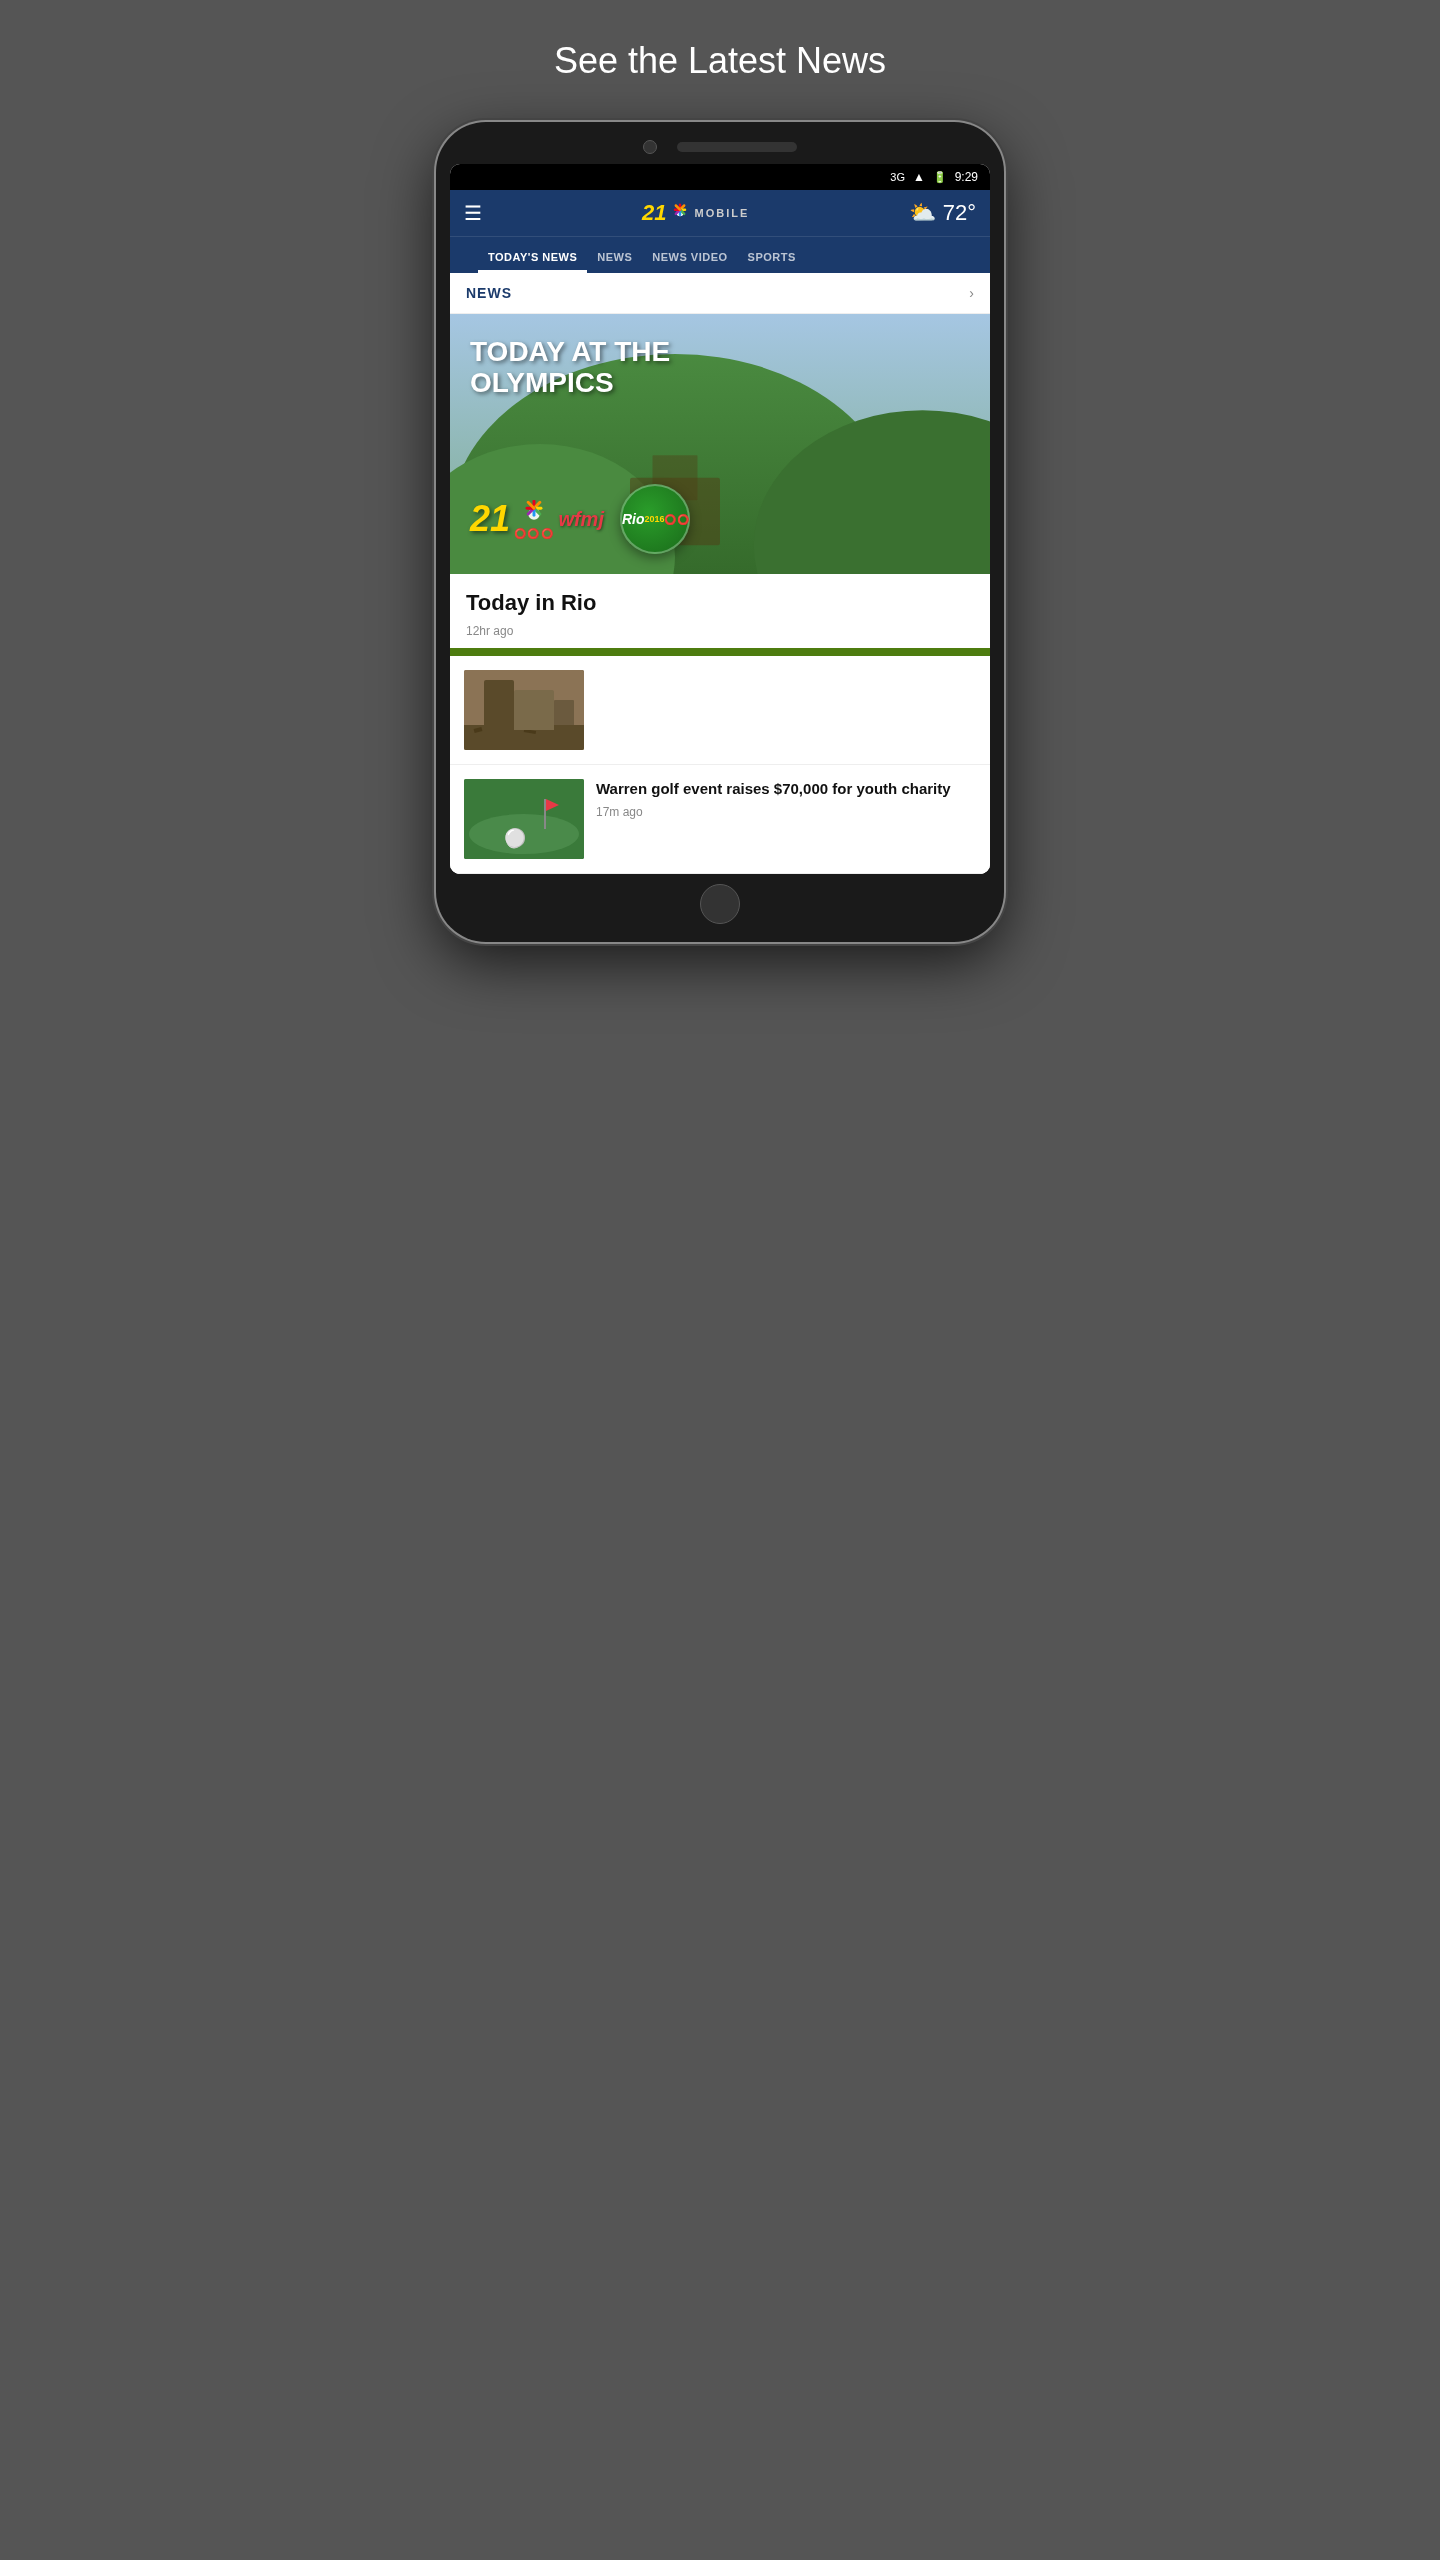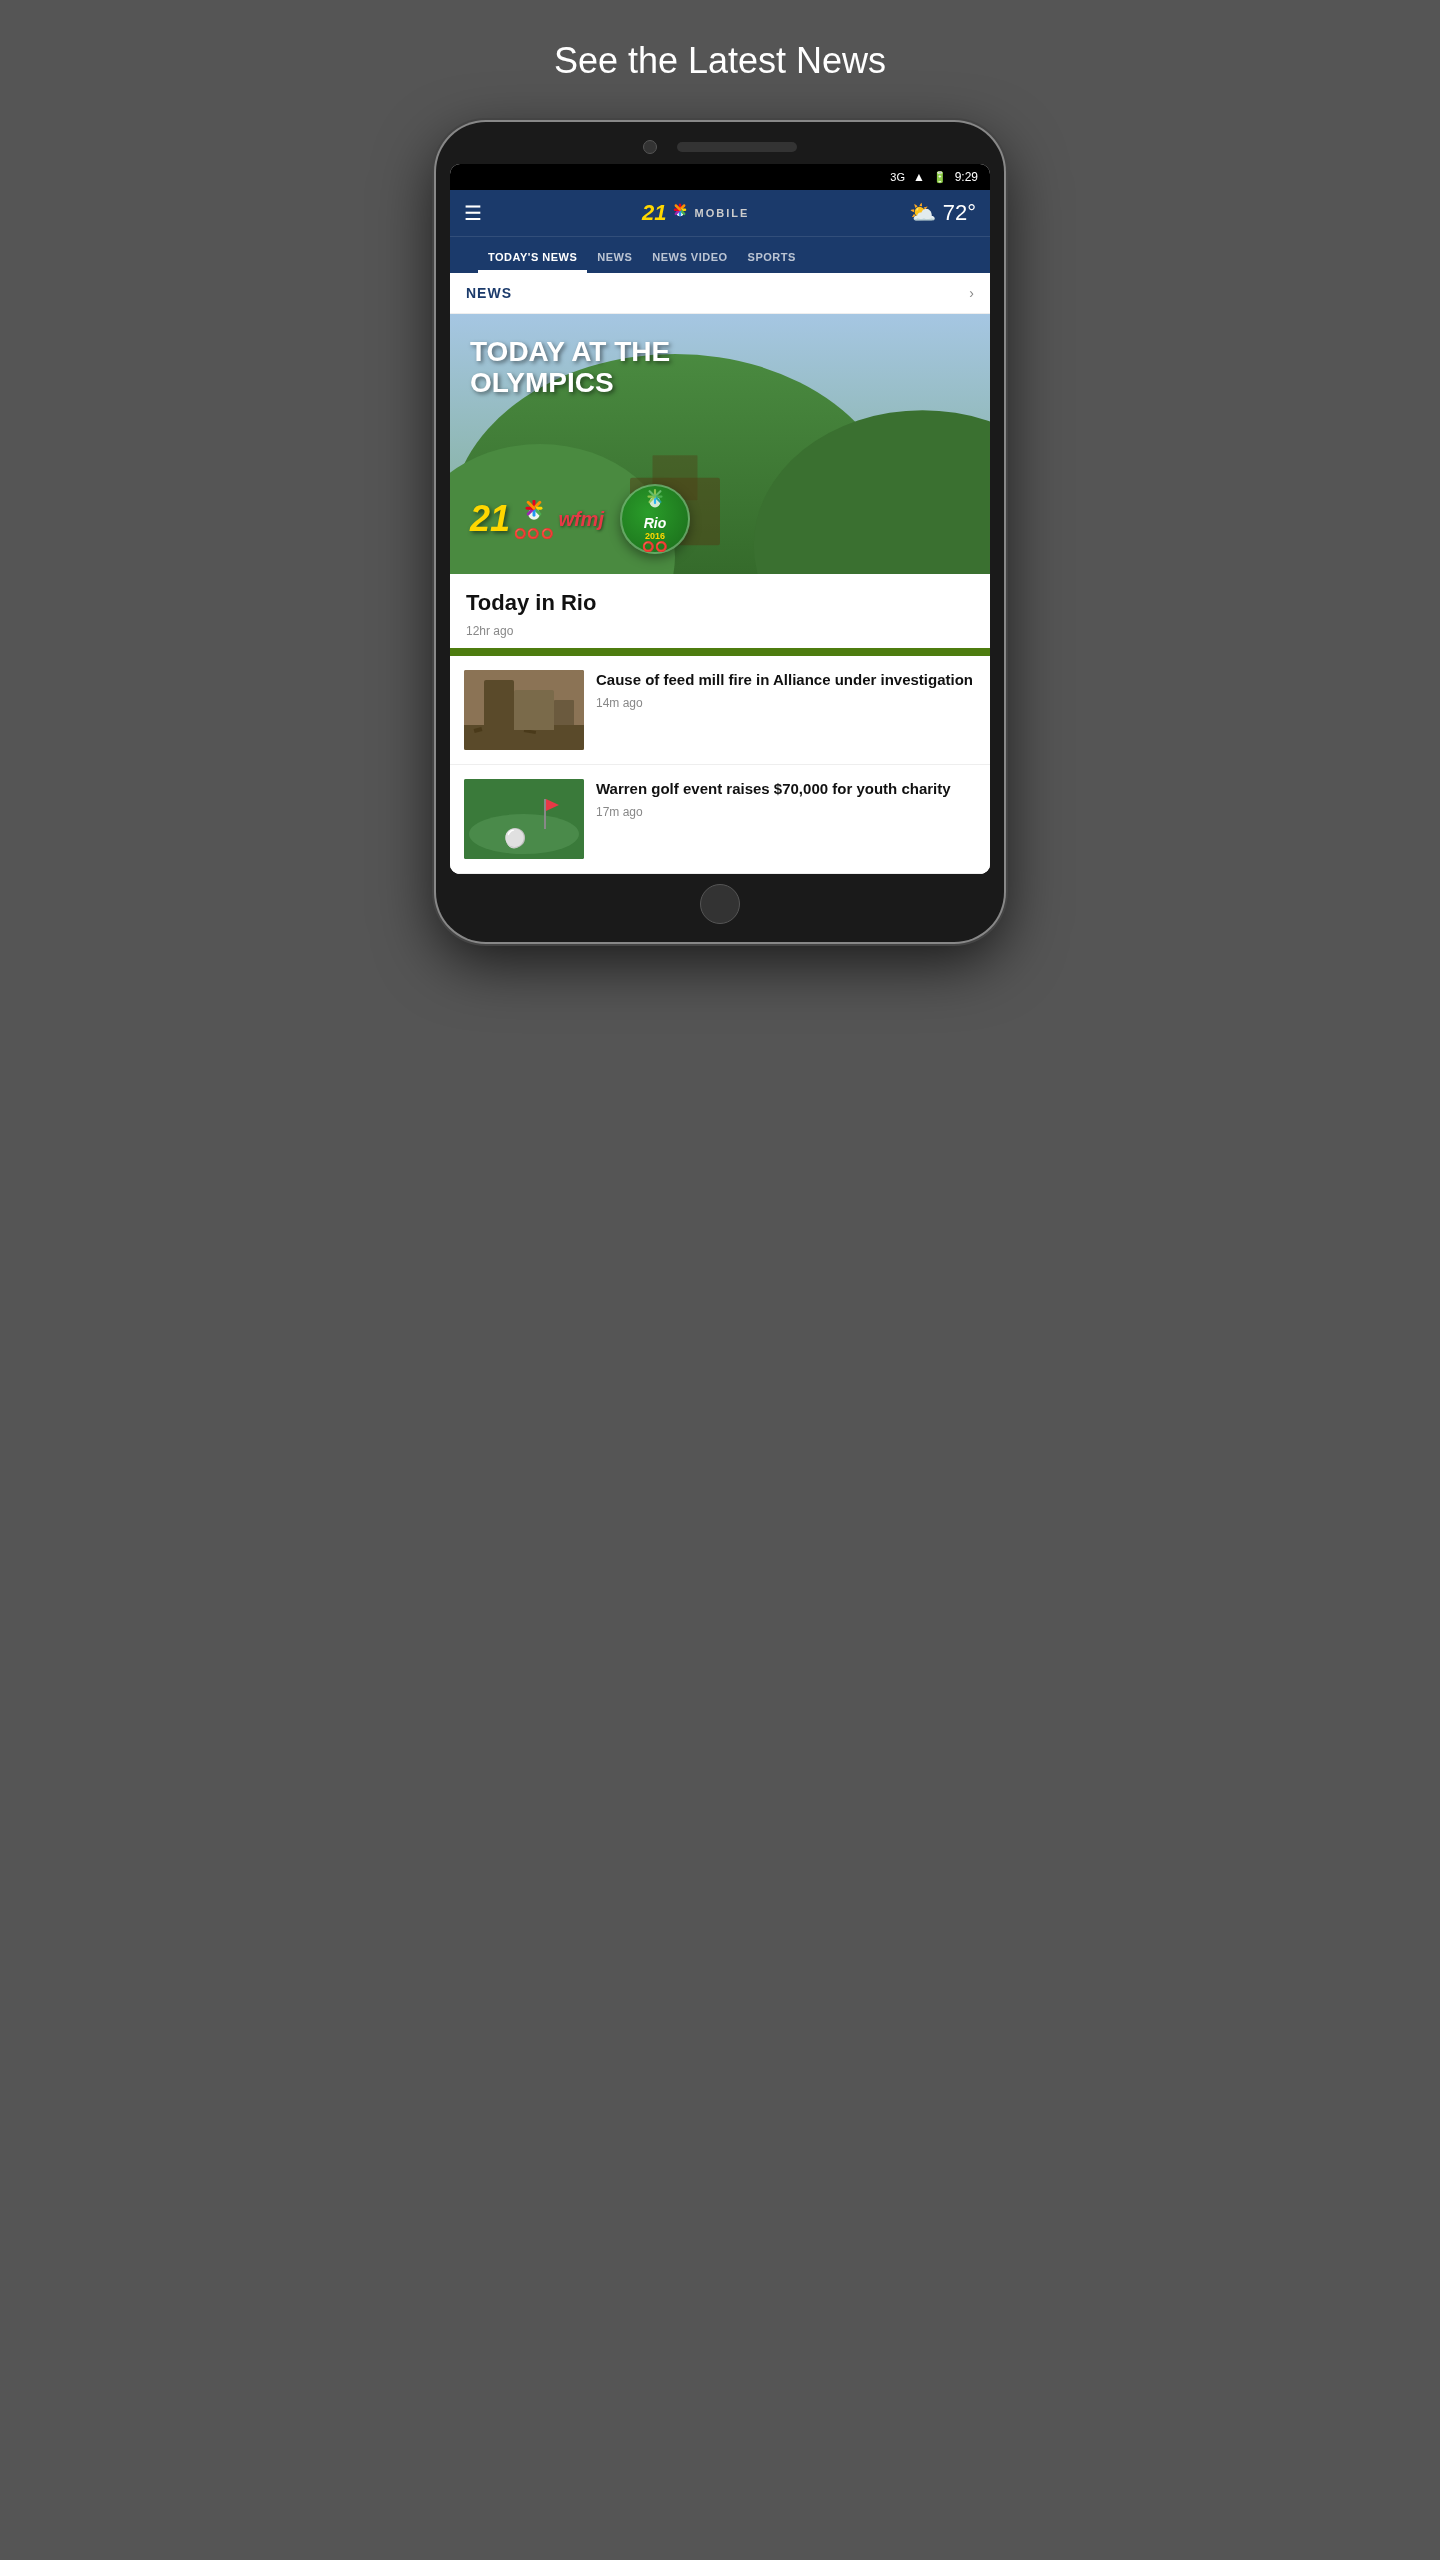--- a/index.html
+++ b/index.html
@@ -272,23 +272,22 @@
       font-style: italic;
       text-shadow: 1px 1px 3px rgba(0,0,0,0.5);
     }
 
     .rio-badge {
       width: 70px;
       height: 70px;
       background: radial-gradient(circle at 40% 40%, #2a9d2a, #1a6b1a);
       border-radius: 50%;
       display: flex;
-      flex-direction: column;
-      align-items: center;
-      justify-content: flex-end;
+      align-items: center;
+      justify-content: space-between;
       border: 2px solid rgba(255,255,255,0.3);
       box-shadow: 0 4px 12px rgba(0,0,0,0.4);
     }
 
     .rio-text {
       color: #fff;
       font-size: 14px;
       font-weight: 900;
       font-style: italic;
     }
@@ -579,24 +578,20 @@
                 <rect x="20" y="15" width="25" height="50" fill="#6B5A3E" rx="1"></rect>
                 <rect x="50" y="25" width="35" height="40" fill="#7B6B4B" rx="1"></rect>
                 <rect x="90" y="30" width="20" height="35" fill="#6B5A3E" rx="1"></rect>
                 <rect x="0" y="55" width="120" height="25" fill="#5a4a2a"></rect>
 
                 <rect x="10" y="58" width="8" height="4" fill="#4a3a1a" transform="rotate(-15 14 60)"></rect>
                 <rect x="60" y="60" width="12" height="3" fill="#4a3a1a" transform="rotate(10 66 61)"></rect>
               </svg>
             </div>
           </div>
-          <div class="news-item-content">
-            <div class="news-item-title">Cause of feed mill fire in Alliance under investigation</div>
-            <div class="news-item-time">14m ago</div>
-          </div>
         </div>
 
         <div class="news-item">
           <div class="news-thumbnail">
             <div class="thumb-golf">
               <svg width="120" height="80" viewBox="0 0 120 80">
                 <rect width="120" height="80" fill="#3a7a3a"></rect>
                 <ellipse cx="60" cy="55" rx="55" ry="20" fill="#4a8a4a"></ellipse>
                 <circle cx="50" cy="62" r="7" fill="#fff" stroke="#ddd" stroke-width="1"></circle>
 

